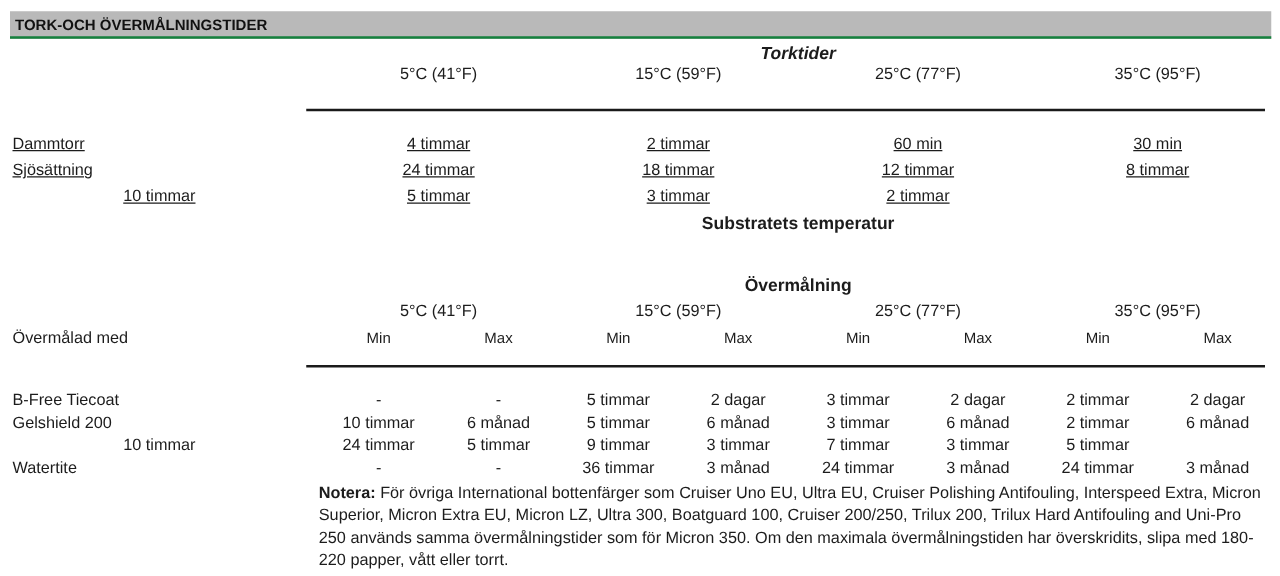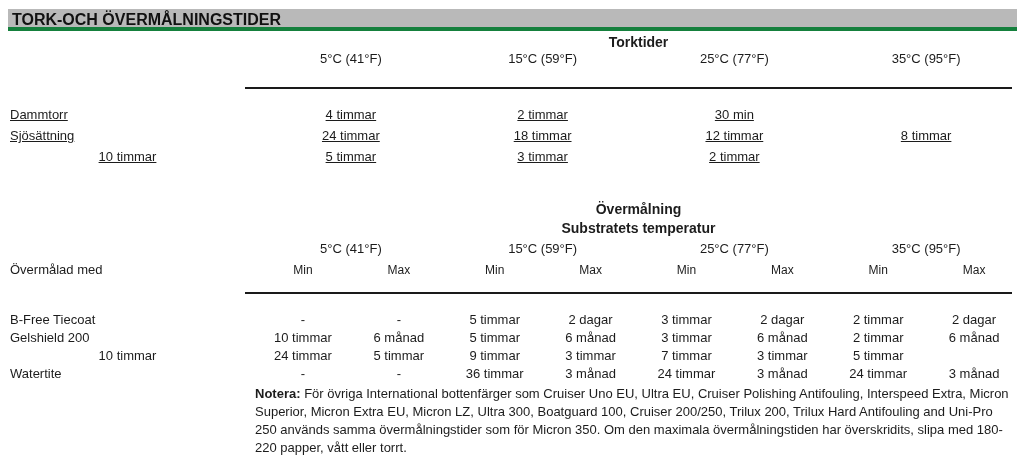--- a/index.html
+++ b/index.html
@@ -7,31 +7,31 @@
     width:1024px;height:461px;
     background:#ffffff;
     font-family:"Liberation Sans","DejaVu Sans",sans-serif;
     font-size:13px;color:#1c1c1c;
     overflow:hidden;
   }
   .title-bar{
     margin:9px 7px 0 8px;
     width:1009px;height:22px;line-height:22px;
     background:#b9b9b9;
-    border-bottom:4px solid #15803d;
-    font-weight:bold;font-size:16px;
+    border-bottom:2px solid #15803d;
+    font-weight:bold;font-size:12px;
     padding-left:4px;box-sizing:border-box;
     color:#111;
   }
   .center-head{
     margin-left:255px;width:767px;
     text-align:center;font-weight:bold;font-size:14px;
     height:16px;line-height:16px;
   }
-  .s1-title{margin-top:3px;}
+  .s1-title{margin-top:3px;font-style:italic;}
   .s2-title{margin-top:34px;}
   .s2-subtitle{margin-top:3px;}
   .grid4,.grid8{display:grid;width:1022px;}
   .grid4{grid-template-columns:255px repeat(4,1fr);}
   .grid8{grid-template-columns:255px repeat(8,1fr);}
   .cell{text-align:center;}
   .lbl{text-align:left;padding-left:10px;}
   .temp-row{margin-top:1px;height:16px;line-height:16px;}
   .s2-temp-row{margin-top:5px;height:16px;line-height:16px;}
   .minmax-row{margin-top:5px;height:16px;line-height:16px;}
@@ -68,39 +68,40 @@
     <div class="cell">35°C (95°F)</div>
   </div>
 
   <div class="rule rule1"></div>
 
   <div class="rows1">
     <div class="grid4">
       <div class="lbl">Dammtorr</div>
       <div class="cell">4 timmar</div>
       <div class="cell">2 timmar</div>
+      <div class="cell">60 min</div>
       <div class="cell">30 min</div>
     </div>
     <div class="grid4">
       <div class="lbl">Sjösättning</div>
       <div class="cell">24 timmar</div>
       <div class="cell">18 timmar</div>
       <div class="cell">12 timmar</div>
       <div class="cell">8 timmar</div>
     </div>
     <div class="grid4">
       <div class="cell">10 timmar</div>
       <div class="cell">5 timmar</div>
       <div class="cell">3 timmar</div>
       <div class="cell">2 timmar</div>
     </div>
   </div>
 
+  <div class="center-head s2-subtitle">Substratets temperatur</div>
   <div class="center-head s2-title">Övermålning</div>
-  <div class="center-head s2-subtitle">Substratets temperatur</div>
 
   <div class="grid4 s2-temp-row">
     <div class="lbl"></div>
     <div class="cell">5°C (41°F)</div>
     <div class="cell">15°C (59°F)</div>
     <div class="cell">25°C (77°F)</div>
     <div class="cell">35°C (95°F)</div>
   </div>
 
   <div class="grid8 minmax-row">

